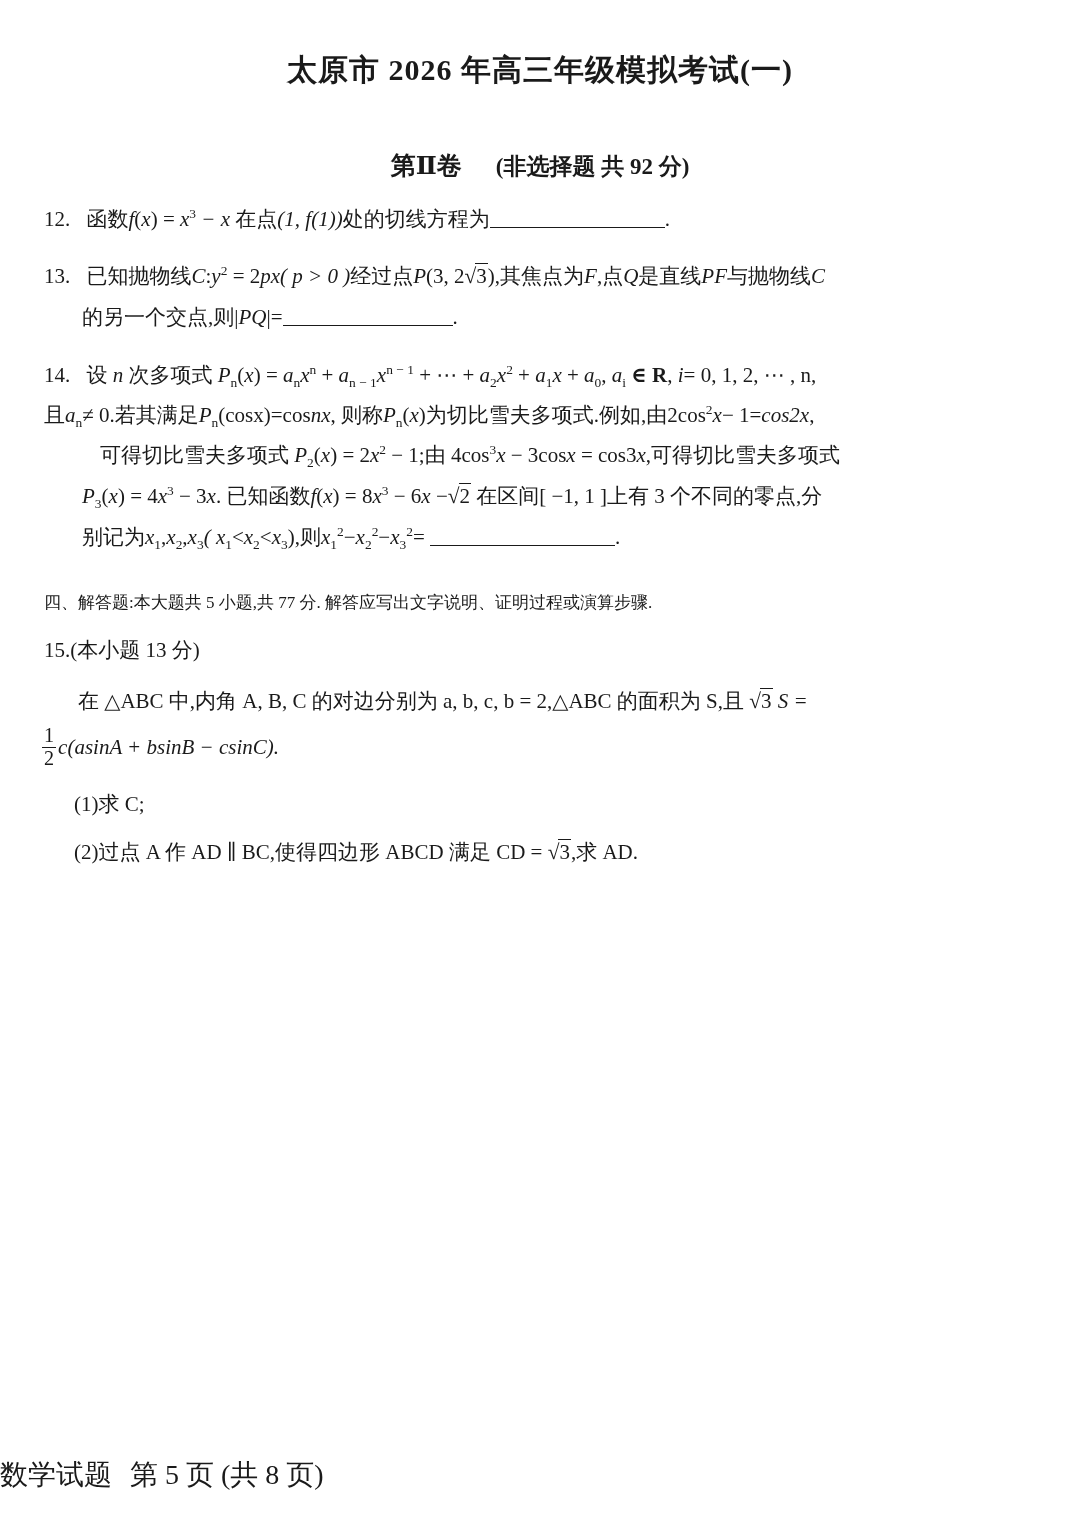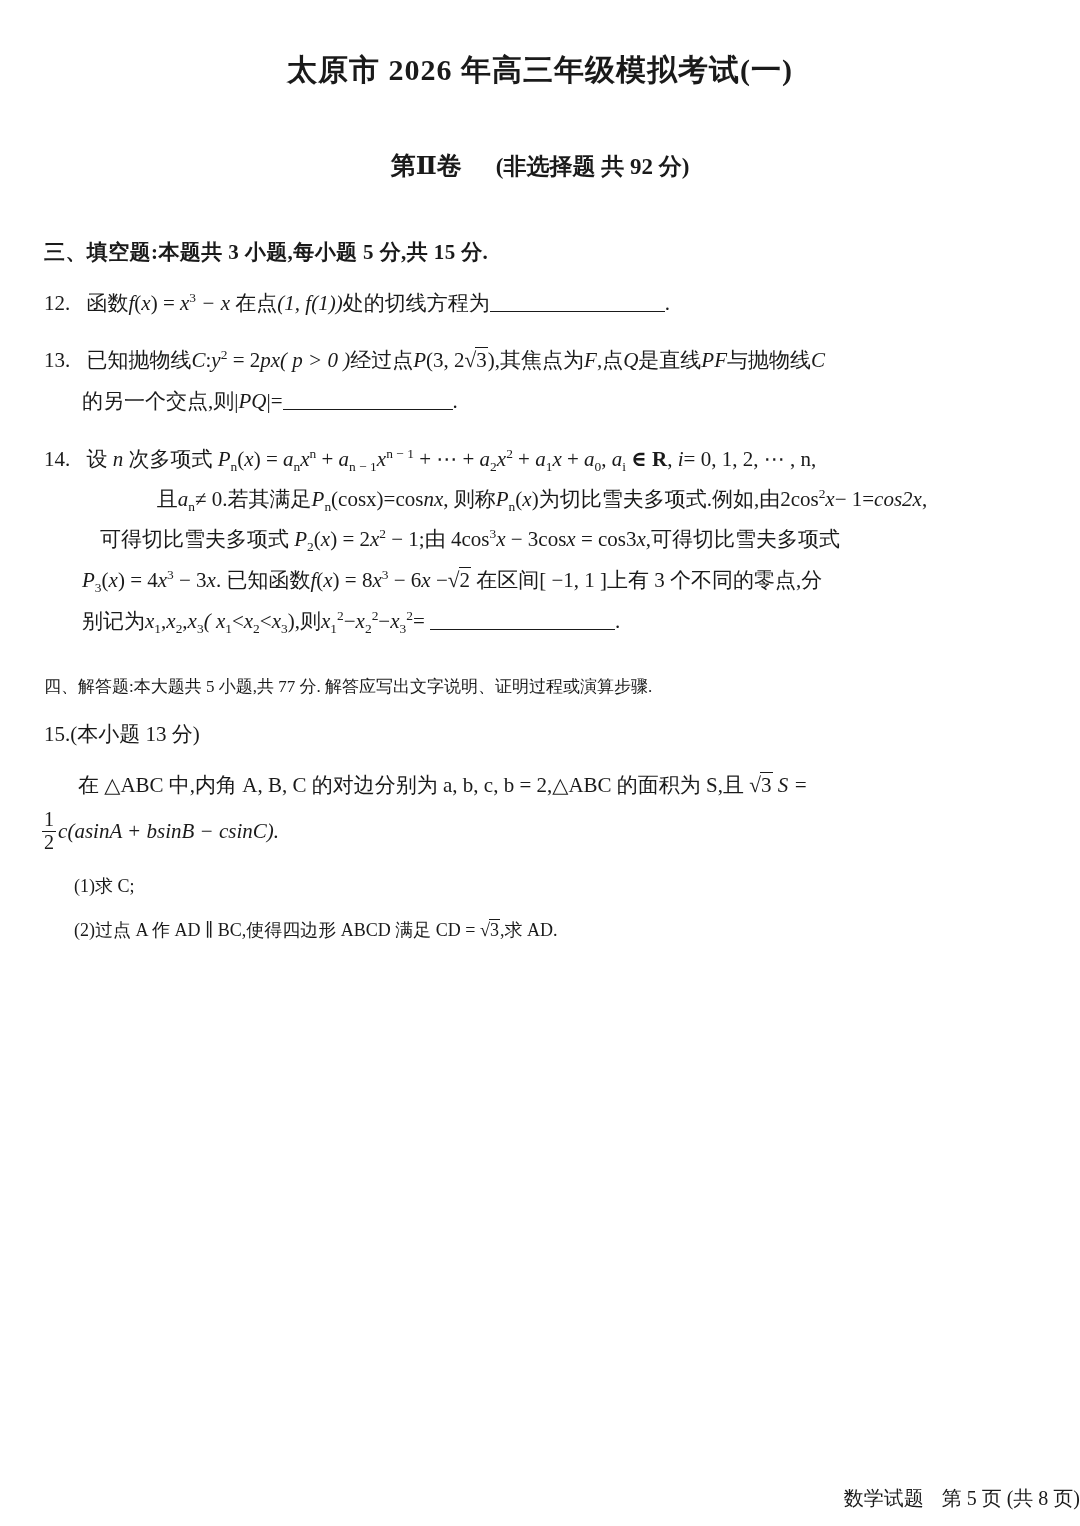--- a/index.html
+++ b/index.html
@@ -121,47 +121,46 @@
     margin-top: 22px;
     margin-left: 4px;
   }
   .body-para {
     font-size: 21px;
     margin-top: 16px;
     margin-left: 0;
     line-height: 2.0;
   }
   .sub-item {
-    font-size: 18px;
+    font-size: 21px;
     margin-top: 20px;
     margin-left: 4px;
   }
   .footer {
     position: absolute;
     left: 0;
     right: 0;
-    bottom: 14px;
-    text-align: right;
-    font-size: 20px;
+    bottom: 32px;
+    text-align: left;
+    font-size: 28px;
   }
   .footer .sp { display: inline-block; width: 18px; }
 </style>
 </head>
 <body>
 
 <div class="page">
 
   <div class="exam-title">太原市 2026 年高三年级模拟考试(一)</div>
 
 
   <div class="volume-line">
     <span class="vol">第Ⅱ卷</span><span class="note">(非选择题 共 92 分)</span>
   </div>
 
-  <div class="section-head">三、填空题:本题共 3 小题,每小题 5 分,共 15 分.</div>
 
   <div class="q">
     <span class="num">12.</span>
     <span>函数</span><i class="m">f</i><span>(</span><i class="m">x</i><span>)</span>
     <span>=</span>
     <i class="m">x</i><sup class="s">3</sup>
     <i class="m">− x</i>
     <span>在点</span><i class="m">(1, f(1))</i><span>处的切线方程为</span><span class="blank b-med"></span><span>.</span>
   </div>
 
@@ -187,21 +186,21 @@
       <span>+ ⋯ +</span>
       <i class="m">a</i><sub class="s">2</sub><i class="m">x</i><sup class="s">2</sup>
       <span>+</span>
       <i class="m">a</i><sub class="s">1</sub><i class="m">x</i>
       <span>+</span>
       <i class="m">a</i><sub class="s">0</sub><span>,</span>
       <i class="m">a</i><sub class="s">i</sub>
       <span style="font-weight:bold;">∈ R</span><span>,</span>
       <i class="m">i</i><span>= 0, 1, 2, ⋯ , n,</span>
     </div>
-    <div style="text-align:center;">
+    <div style="">
       <span>且</span><i class="m">a</i><sub class="s">n</sub><span>≠ 0.</span><span>若其满足</span><i class="m">P</i><sub class="s">n</sub><span>(cosx)</span><span>=cos</span><i class="m">nx</i><span>,</span>
       <span>则称</span><i class="m">P</i><sub class="s">n</sub><span>(</span><i class="m">x</i><span>)</span><span>为切比雪夫多项式.例如,由</span><span>2cos</span><sup class="s">2</sup><i class="m">x</i><span>− 1</span><span>=</span><i class="m">cos2x</i><span>,</span>
     </div>
     <div style="margin-left:56px;">
       <span>可得切比雪夫多项式</span> <i class="m">P</i><sub class="s">2</sub><span>(</span><i class="m">x</i><span>)</span>
       <span>= 2</span><i class="m">x</i><sup class="s">2</sup>
       <span>− 1;</span><span>由 4cos</span><sup class="s">3</sup><i class="m">x</i> <span>− 3cos</span><i class="m">x</i>
       <span>= cos3</span><i class="m">x</i><span>,可得切比雪夫多项式</span>
     </div>
     <div style="margin-left:38px;">

